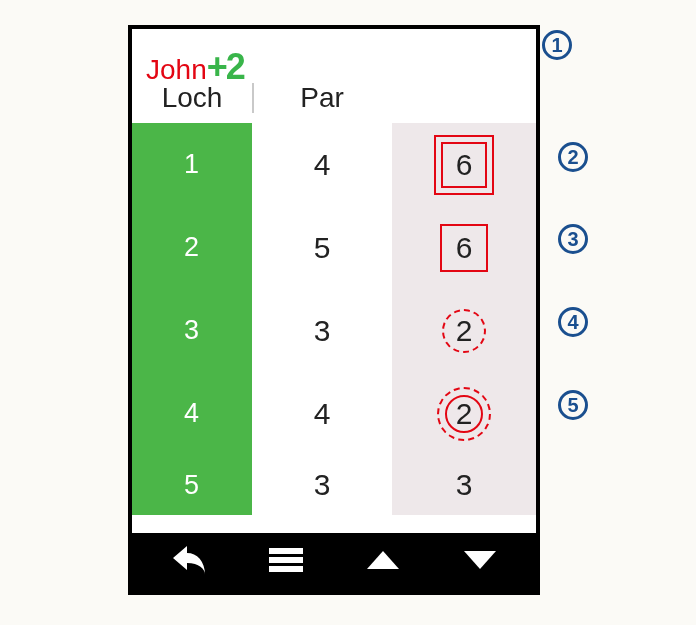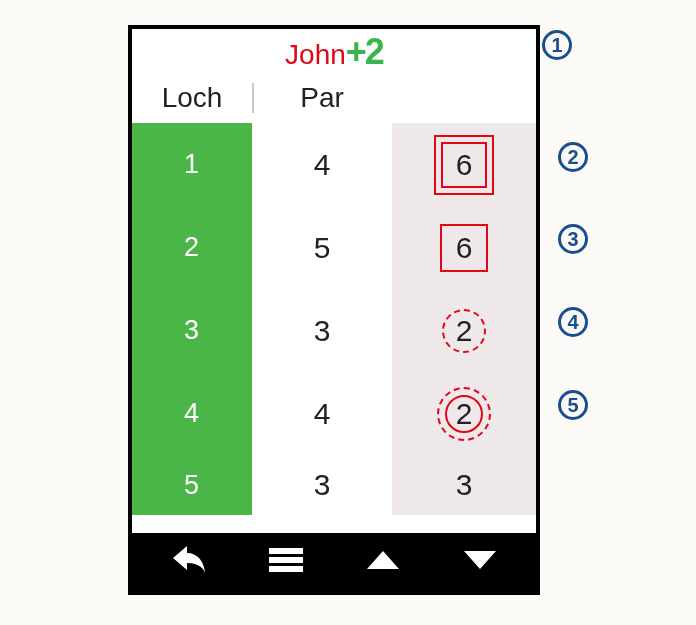--- a/index.html
+++ b/index.html
@@ -16,23 +16,23 @@
       top: 25px;
       width: 412px;
       height: 570px;
       border: 4px solid #000;
       background: #fff;
       display: flex;
       flex-direction: column;
     }
     .header-row {
       display: flex;
-      justify-content: center;
+      justify-content: flex-start;
       align-items: baseline;
-      padding: 2px 14px 2px 14px;
+      padding: 17px 14px 2px 14px;
       height: 44px;
     }
     .player-name {
       color: #e30613;
       font-size: 28px;
       font-weight: 500;
     }
     .score-delta {
       color: #39b54a;
       font-size: 36px;

